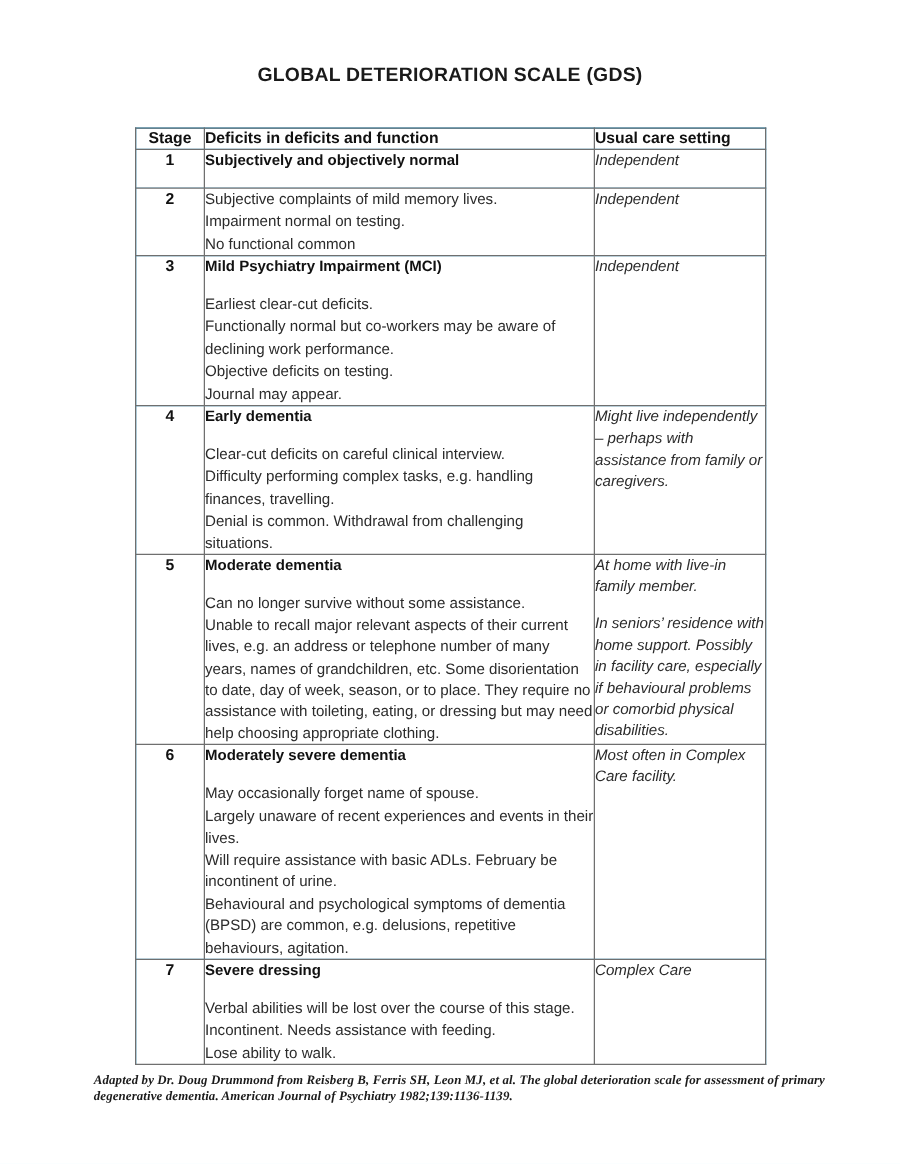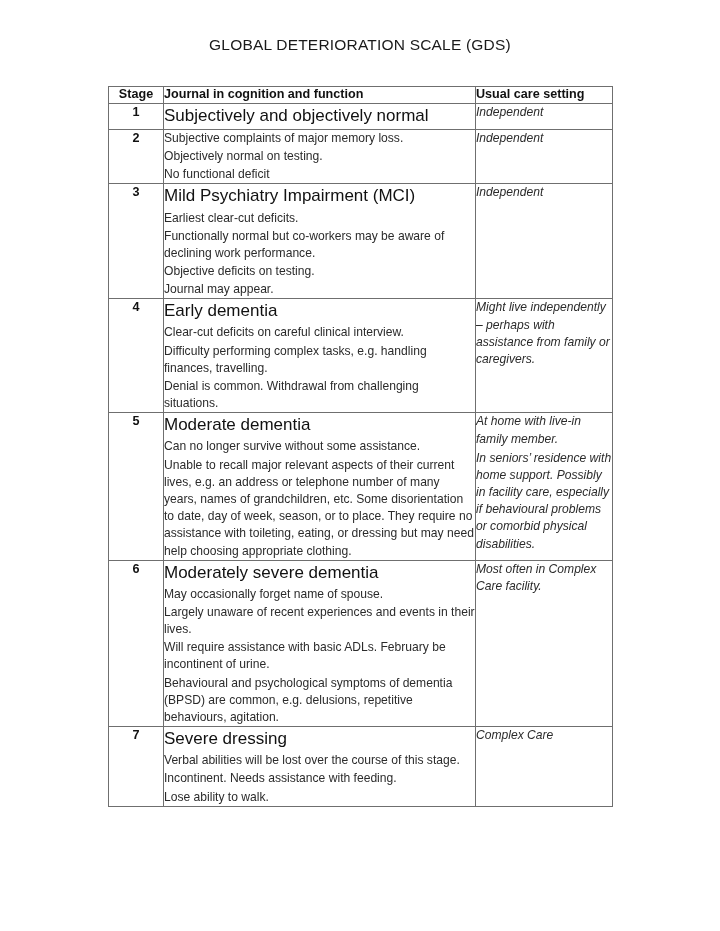--- a/index.html
+++ b/index.html
@@ -20,23 +20,23 @@
     width: 720px;
     height: 931px;
     box-sizing: border-box;
     padding: 0;
     position: relative;
     background: #ffffff;
   }
   .doc-title {
     text-align: center;
     font-size: 15.5px;
-    font-weight: normal;
+    font-weight: bold;
     letter-spacing: 0.2px;
-    margin: 0;
+    margin: 16px;
     padding-top: 36px;
     padding-bottom: 0;
     color: #1a1a1a;
   }
   .table-wrap {
     position: absolute;
     left: 108px;
     top: 86px;
     width: 504px;
   }
@@ -74,41 +74,41 @@
     padding: 5px 0 4px 0;
     line-height: 1.3;
   }
   td.deficits-cell {
     padding: 4px 8px 5px 8px;
   }
   td.setting-cell {
     padding: 5px 7px 5px 8px;
   }
   .row-title {
-    font-size: 17px;
-    font-weight: normal;
+    font-size: 12px;
+    font-weight: bold;
     color: #111111;
     line-height: 1.42;
-    margin: 0 0 1px 0;
+    margin: 0 0 13px 0;
   }
   .para {
     font-size: 12.1px;
     color: #2b2b2b;
     line-height: 1.42;
     margin: 0;
   }
   .para + .para { margin-top: 1px; }
   .setting-para {
     font-size: 12.1px;
     color: #2b2b2b;
     line-height: 1.42;
     margin: 0;
     font-style: italic;
   }
-  .setting-para + .setting-para { margin-top: 2px; }
+  .setting-para + .setting-para { margin-top: 12px; }
 
   .citation {
     position: absolute;
     left: 75px;
     top: 842px;
     width: 590px;
     font-family: "Liberation Serif", serif;
     font-style: italic;
     font-weight: bold;
     font-size: 10.3px;
@@ -127,40 +127,40 @@
   <div class="table-wrap">
     <table class="gds">
       <colgroup>
         <col class="c-stage">
         <col class="c-deficits">
         <col class="c-setting">
       </colgroup>
       <thead>
         <tr>
           <th class="h-stage">Stage</th>
-          <th class="h-deficits">Journal in cognition and function</th>
+          <th class="h-deficits">Deficits in deficits and function</th>
           <th class="h-setting">Usual care setting</th>
         </tr>
       </thead>
       <tbody id="gds-body">
           <tr>
             <td class="stage-cell">1</td>
             <td class="deficits-cell">
               <div class="row-title">Subjectively and objectively normal</div>
             </td>
             <td class="setting-cell">
               <div class="setting-para">Independent</div>
             </td>
           </tr>
           <tr>
             <td class="stage-cell">2</td>
             <td class="deficits-cell">
-              <div class="para">Subjective complaints of major memory loss.</div>
-              <div class="para">Objectively normal on testing.</div>
-              <div class="para">No functional deficit</div>
+              <div class="para">Subjective complaints of mild memory lives.</div>
+              <div class="para">Impairment normal on testing.</div>
+              <div class="para">No functional common</div>
             </td>
             <td class="setting-cell">
               <div class="setting-para">Independent</div>
             </td>
           </tr>
           <tr>
             <td class="stage-cell">3</td>
             <td class="deficits-cell">
               <div class="row-title">Mild Psychiatry Impairment (MCI)</div>
               <div class="para">Earliest clear-cut deficits.</div>
@@ -218,14 +218,15 @@
               <div class="para">Lose ability to walk.</div>
             </td>
             <td class="setting-cell">
               <div class="setting-para">Complex Care</div>
             </td>
           </tr>
         </tbody>
     </table>
   </div>
 
+  <div class="citation">Adapted by Dr. Doug Drummond from Reisberg B, Ferris SH, Leon MJ, et al. The global deterioration scale for assessment of primary degenerative dementia. American Journal of Psychiatry 1982;139:1136-1139.</div>
 
 </div>
 
 </body></html>

